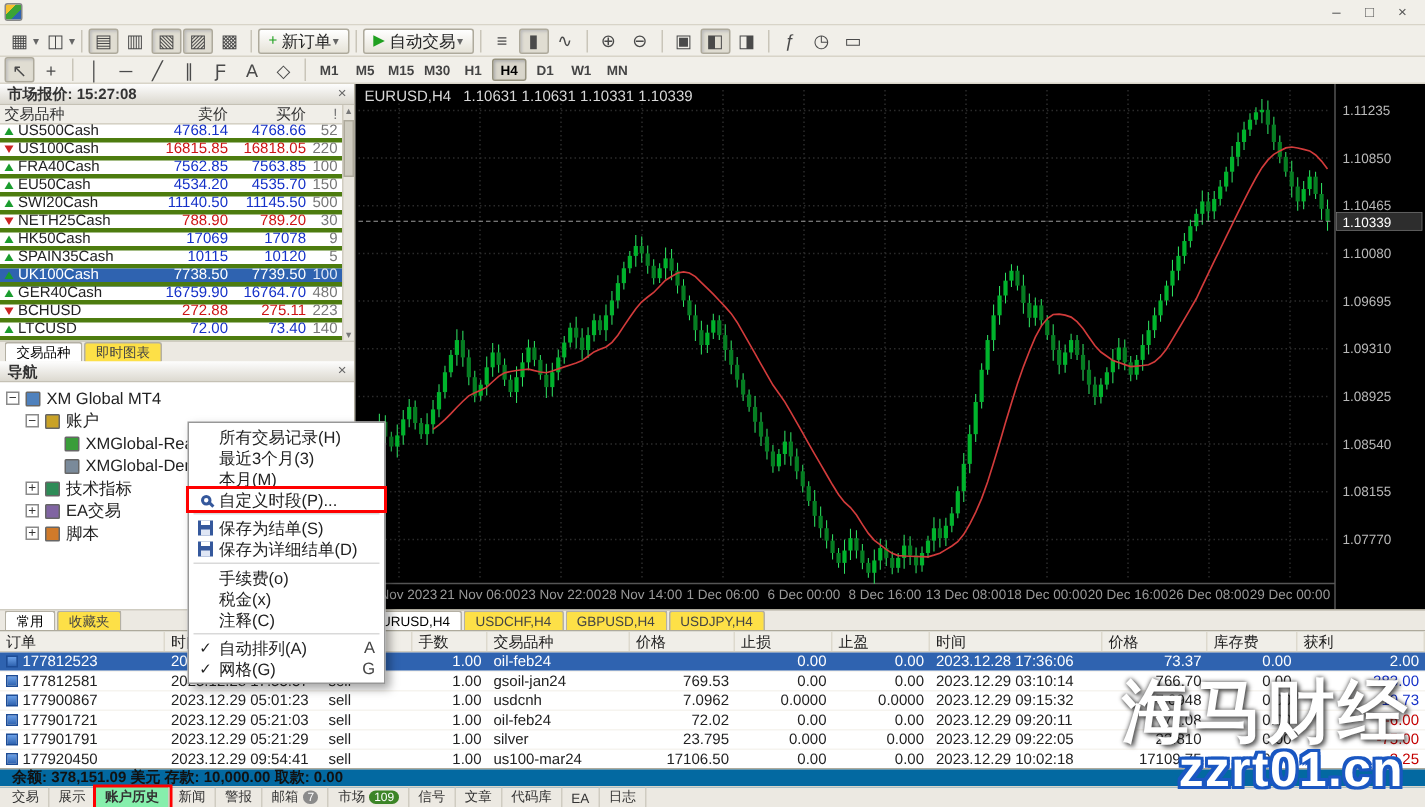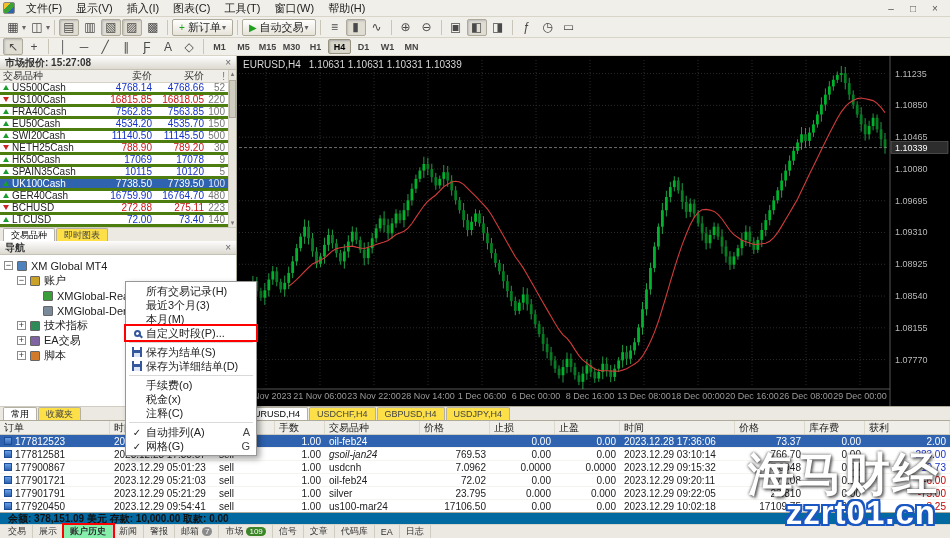--- a/index.html
+++ b/index.html
@@ -109,29 +109,20 @@
   .wm2{position:absolute;right:14px;top:494px;font-size:33px;font-weight:bold;color:#fff;z-index:40;letter-spacing:1px;
        text-shadow:-2px 0 0 #1a57c2,2px 0 0 #1a57c2,0 -2px 0 #1a57c2,0 2px 0 #1a57c2,-2px -2px 0 #1a57c2,2px 2px 0 #1a57c2,-2px 2px 0 #1a57c2,2px -2px 0 #1a57c2}
 </style>
 </head>
 <body>
 
 <div id="app">
 
   <div class="menubar">
     <span class="app-logo"></span>
-    <span id="menu-items" style="display:flex">
-        <span class="menu-item">文件(F)</span>
-        <span class="menu-item">显示(V)</span>
-        <span class="menu-item">插入(I)</span>
-        <span class="menu-item">图表(C)</span>
-        <span class="menu-item">工具(T)</span>
-        <span class="menu-item">窗口(W)</span>
-        <span class="menu-item">帮助(H)</span>
-      </span>
     <span class="win-controls" id="win-controls">
         <span class="win-btn">–</span>
         <span class="win-btn">□</span>
         <span class="win-btn">×</span>
       </span>
   </div>
 
   <div class="toolbar" id="toolbar-main">
     <span id="toolbar-main-buttons" style="display:flex;align-items:center;gap:1px">
         <span class="tb-btn">▦</span>
@@ -814,21 +805,21 @@
           <span class="o-cell jr" style="width: 85px;">2.00</span>
         </div>
         <div class="orders-row">
           <span class="o-cell" style="width: 110px;">
             <span class="order-icon"></span>
             <span>177812581</span>
           </span>
           <span class="o-cell" style="width: 105px;">2023.12.28 17:35:57</span>
           <span class="o-cell" style="width: 60px;">sell</span>
           <span class="o-cell jr" style="width: 50px;">1.00</span>
-          <span class="o-cell" style="width: 95px; font-style: italic;">gsoil-jan24</span>
+          <span class="o-cell" style="width: 95px;">gsoil-jan24</span>
           <span class="o-cell jr" style="width: 70px;">769.53</span>
           <span class="o-cell jr" style="width: 65px;">0.00</span>
           <span class="o-cell jr" style="width: 65px;">0.00</span>
           <span class="o-cell" style="width: 115px;">2023.12.29 03:10:14</span>
           <span class="o-cell jr" style="width: 70px;">766.70</span>
           <span class="o-cell jr" style="width: 60px;">0.00</span>
           <span class="o-cell jr pos" style="width: 85px;">283.00</span>
         </div>
         <div class="orders-row">
           <span class="o-cell" style="width: 110px;">

